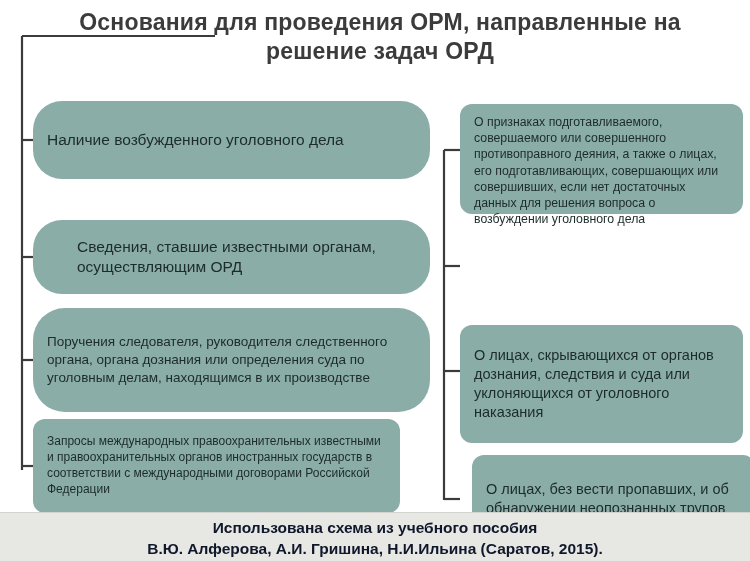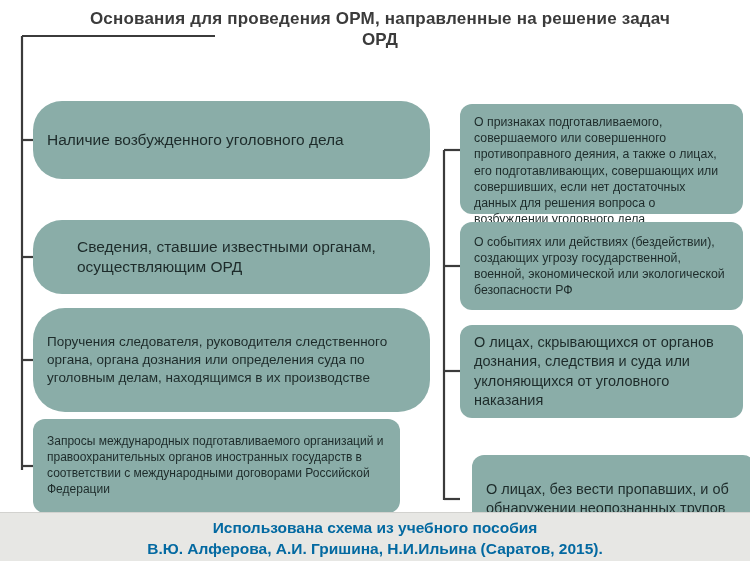--- a/index.html
+++ b/index.html
@@ -23,21 +23,21 @@
     background: #ffffff;
   }
 
   
   .title {
     position: absolute;
     left: 70px;
     top: 8px;
     width: 620px;
     text-align: center;
-    font-size: 17px;
+    font-size: 23px;
     font-weight: bold;
     color: #3b3b3b;
     line-height: 1.25;
     letter-spacing: 0.2px;
   }
 
   
   #wires {
     position: absolute;
     left: 0;
@@ -67,34 +67,34 @@
 
   
   #box-l1 { left: 33px;  top: 101px; width: 397px; height: 78px; }
   #box-l2 { left: 33px;  top: 220px; width: 397px; height: 74px; padding-left: 44px; }
   #box-l3 { left: 33px;  top: 308px; width: 397px; height: 104px; }
   #box-l4 { left: 33px;  top: 419px; width: 367px; height: 94px; }
 
   
   #box-r1 { left: 460px; top: 104px; width: 283px; height: 110px; align-items: flex-start; padding-top: 10px;}
   #box-r2 { left: 460px; top: 222px; width: 283px; height: 88px; }
-  #box-r3 { left: 460px; top: 325px; width: 283px; height: 93px; }
+  #box-r3 { left: 460px; top: 325px; width: 283px; height: 118px; }
   #box-r4 { left: 472px; top: 455px; width: 283px; height: 88px; }
 
   
   .footer {
     position: absolute;
     left: 0;
     top: 512px;
     width: 750px;
     height: 49px;
     background: #e7e7e4;
     border-top: 1px solid #d2d2cf;
     text-align: center;
-    color: #0369a1;
+    color: #0f172a;
     font-size: 15.5px;
     font-weight: bold;
     line-height: 1.35;
     padding-top: 5px;
     box-sizing: border-box;
   }
   .footer .l1 { display: block; }
   .footer .l2 { display: block; }
 </style>
 </head>
@@ -118,24 +118,23 @@
     <path d="M 444 266 L 460 266" stroke="#3b3b3b" stroke-width="2.2" fill="none"></path>
     <path d="M 444 371 L 460 371" stroke="#3b3b3b" stroke-width="2.2" fill="none"></path>
     <path d="M 444 499 L 460 499" stroke="#3b3b3b" stroke-width="2.2" fill="none"></path>
 
     <path d="M 430 257 L 444 257" stroke="#3b3b3b" stroke-width="0" fill="none"></path>
   </svg>
 
   <div class="box big" id="box-l1">Наличие возбужденного уголовного дела</div>
   <div class="box big" id="box-l2">Сведения, ставшие известными органам, осуществляющим ОРД</div>
   <div class="box mid" id="box-l3">Поручения следователя, руководителя следственного органа, органа дознания или определения суда по уголовным делам, находящимся в их производстве</div>
-  <div class="box small" id="box-l4">Запросы международных подготавливаемого организаций и правоохранительных органов иностранных государств в соответствии с международными договорами Российской Федерации</div>
+  <div class="box small" id="box-l4">Запросы международных правоохранительных известными и правоохранительных органов иностранных государств в соответствии с международными договорами Российской Федерации</div>
 
   <div class="box right-small" id="box-r1">О признаках подготавливаемого, совершаемого или совершенного противоправного деяния, а также о лицах, его подготавливающих, совершающих или совершивших, если нет достаточных данных для решения вопроса о возбуждении уголовного дела</div>
-  <div class="box right-small" id="box-r2">О событиях или действиях (бездействии), создающих угрозу государственной, военной, экономической или экологической безопасности РФ</div>
   <div class="box right-big" id="box-r3">О лицах, скрывающихся от органов дознания, следствия и суда или уклоняющихся от уголовного наказания</div>
   <div class="box right-big" id="box-r4">О лицах, без вести пропавших, и об обнаружении неопознанных трупов</div>
 
   <div class="footer">
     <span class="l1">Использована схема из учебного пособия</span>
     <span class="l2">В.Ю. Алферова, А.И. Гришина, Н.И.Ильина (Саратов, 2015).</span>
   </div>
 
 </div>
 

